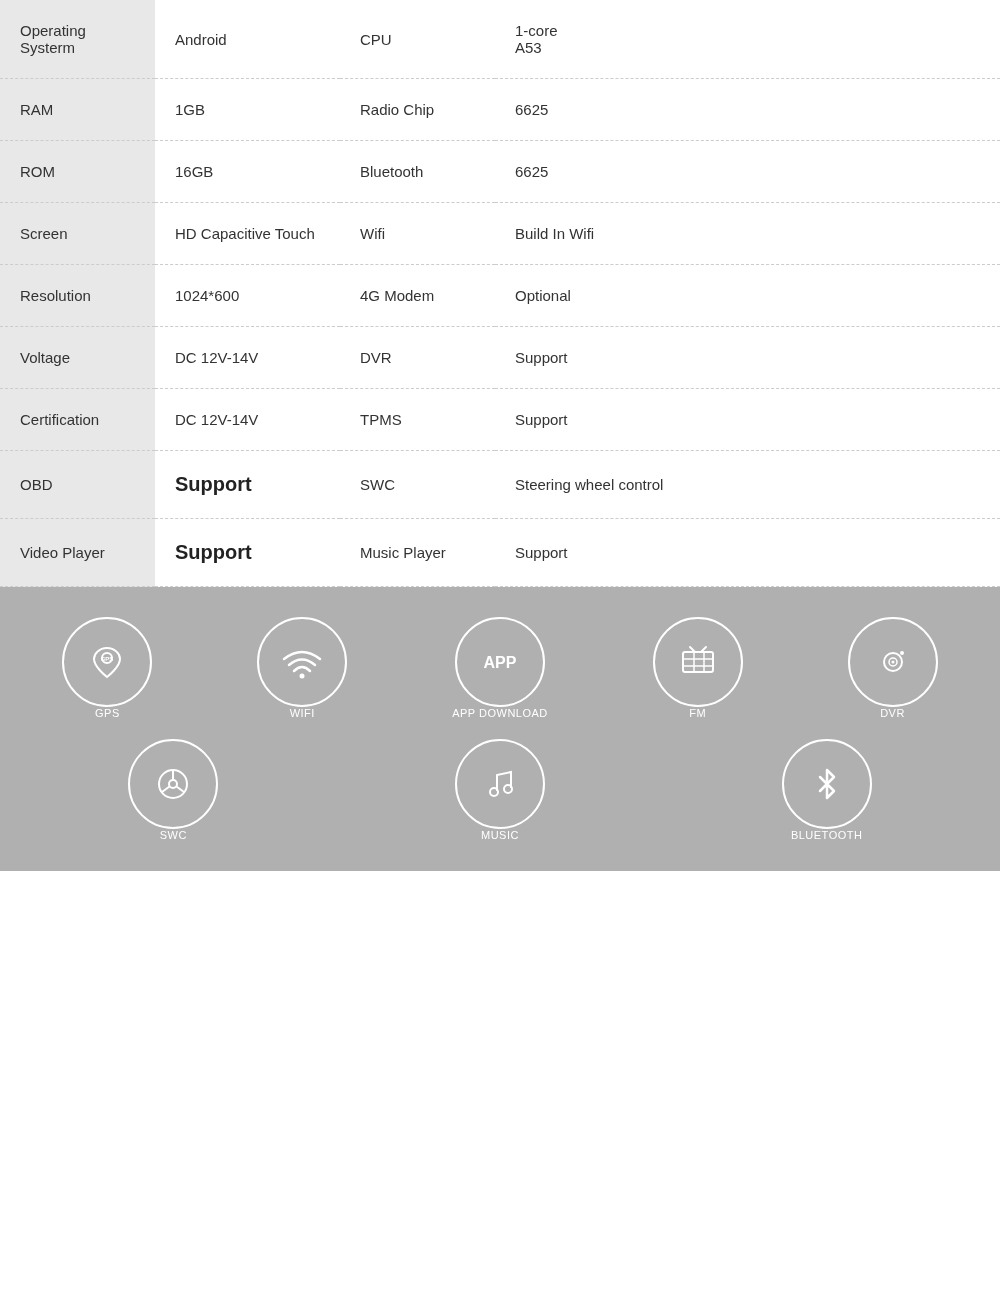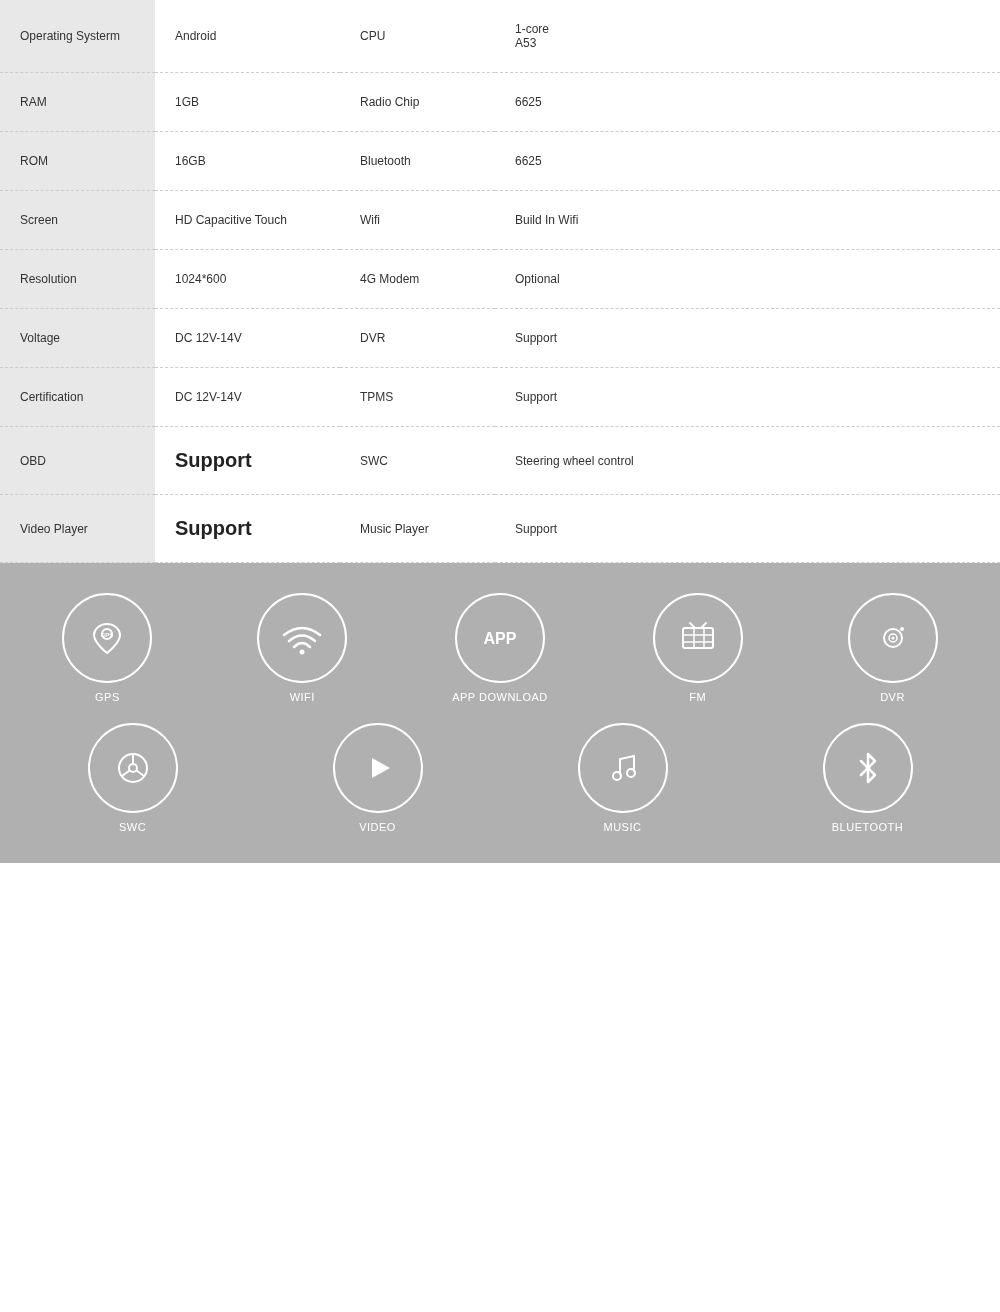--- a/index.html
+++ b/index.html
@@ -14,21 +14,21 @@
     .specs-table {
       width: 100%;
       border-collapse: collapse;
     }
     .specs-table tr {
       border-bottom: 1px dashed #ccc;
     }
     .specs-table td {
       padding: 22px 20px;
       vertical-align: middle;
-      font-size: 12px;
+      font-size: 15px;
       color: #333;
     }
     .cell-label {
       width: 155px;
       background: #e8e8e8;
       color: #555;
       font-size: 14px;
       font-weight: 400;
     }
     .cell-value {
@@ -58,21 +58,20 @@
     .icon-row {
       display: flex;
       justify-content: space-around;
       align-items: center;
       margin-bottom: 10px;
     }
     .icon-item {
       display: flex;
       flex-direction: column;
       align-items: center;
-      gap: 8px;
       color: #fff;
     }
     .icon-circle {
       width: 90px;
       height: 90px;
       border-radius: 50%;
       border: 2.5px solid #fff;
       display: flex;
       align-items: center;
       justify-content: center;
@@ -231,28 +230,20 @@
           <circle cx="23" cy="23" r="14" stroke="white" stroke-width="2" fill="none"></circle>
           <circle cx="23" cy="23" r="4" stroke="white" stroke-width="2" fill="none"></circle>
           <line x1="23" y1="19" x2="23" y2="9" stroke="white" stroke-width="2"></line>
           <line x1="19.5" y1="25.5" x2="12" y2="31" stroke="white" stroke-width="2"></line>
           <line x1="26.5" y1="25.5" x2="34" y2="31" stroke="white" stroke-width="2"></line>
         </svg>
       </div>
       <span class="icon-label">SWC</span>
     </div>
 
-    <div class="icon-item">
-      <div class="icon-circle">
-        <svg width="46" height="46" viewBox="0 0 46 46">
-          <polygon points="17,13 35,23 17,33" fill="white" stroke="none"></polygon>
-        </svg>
-      </div>
-      <span class="icon-label">VIDEO</span>
-    </div>
 
     <div class="icon-item">
       <div class="icon-circle">
         <svg width="46" height="46" viewBox="0 0 46 46">
           <path d="M20 30 L20 14 L34 11 L34 27" stroke="white" stroke-width="2" fill="none"></path>
           <circle cx="17" cy="31" r="4" stroke="white" stroke-width="2" fill="none"></circle>
           <circle cx="31" cy="28" r="4" stroke="white" stroke-width="2" fill="none"></circle>
         </svg>
       </div>
       <span class="icon-label">MUSIC</span>

